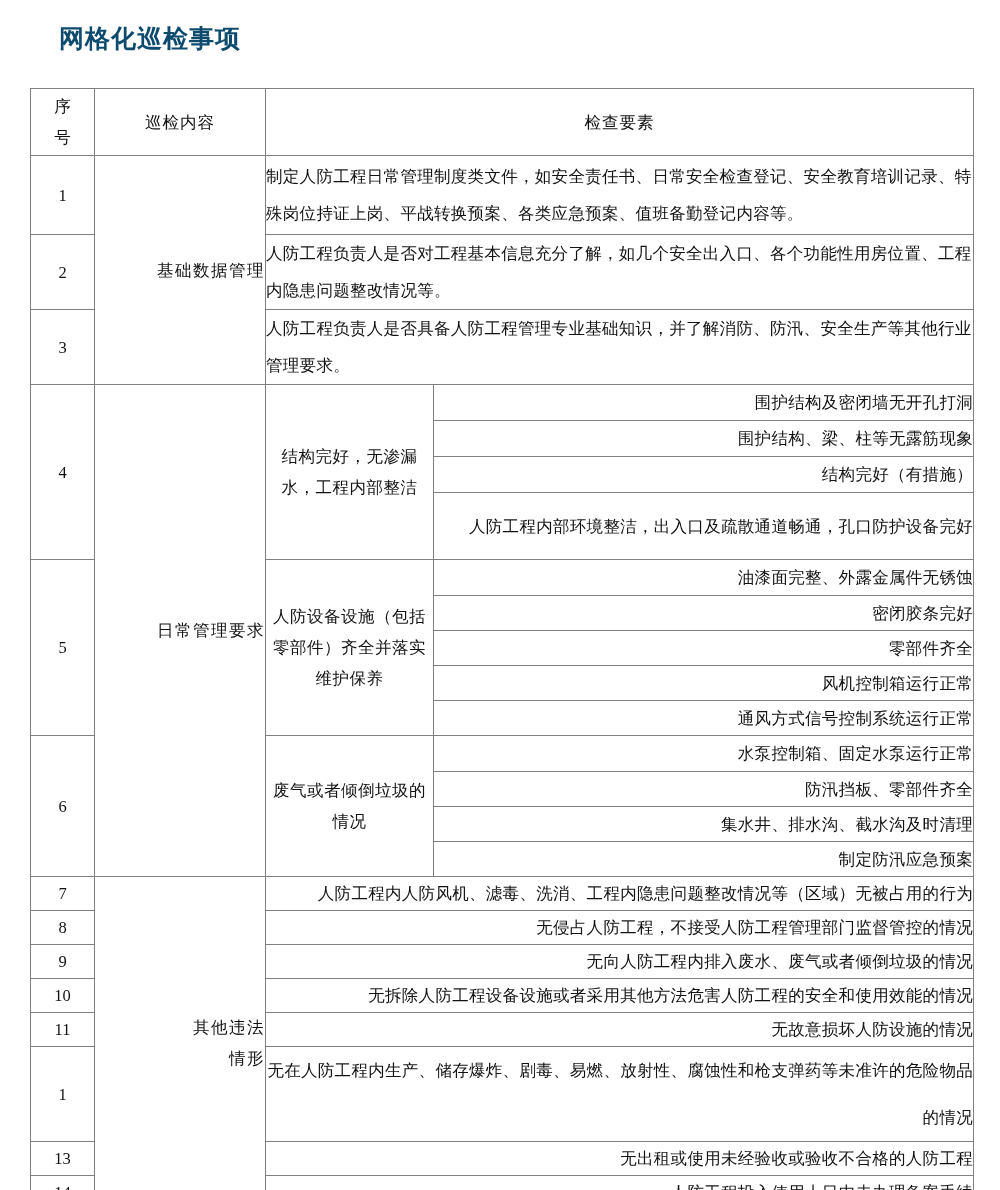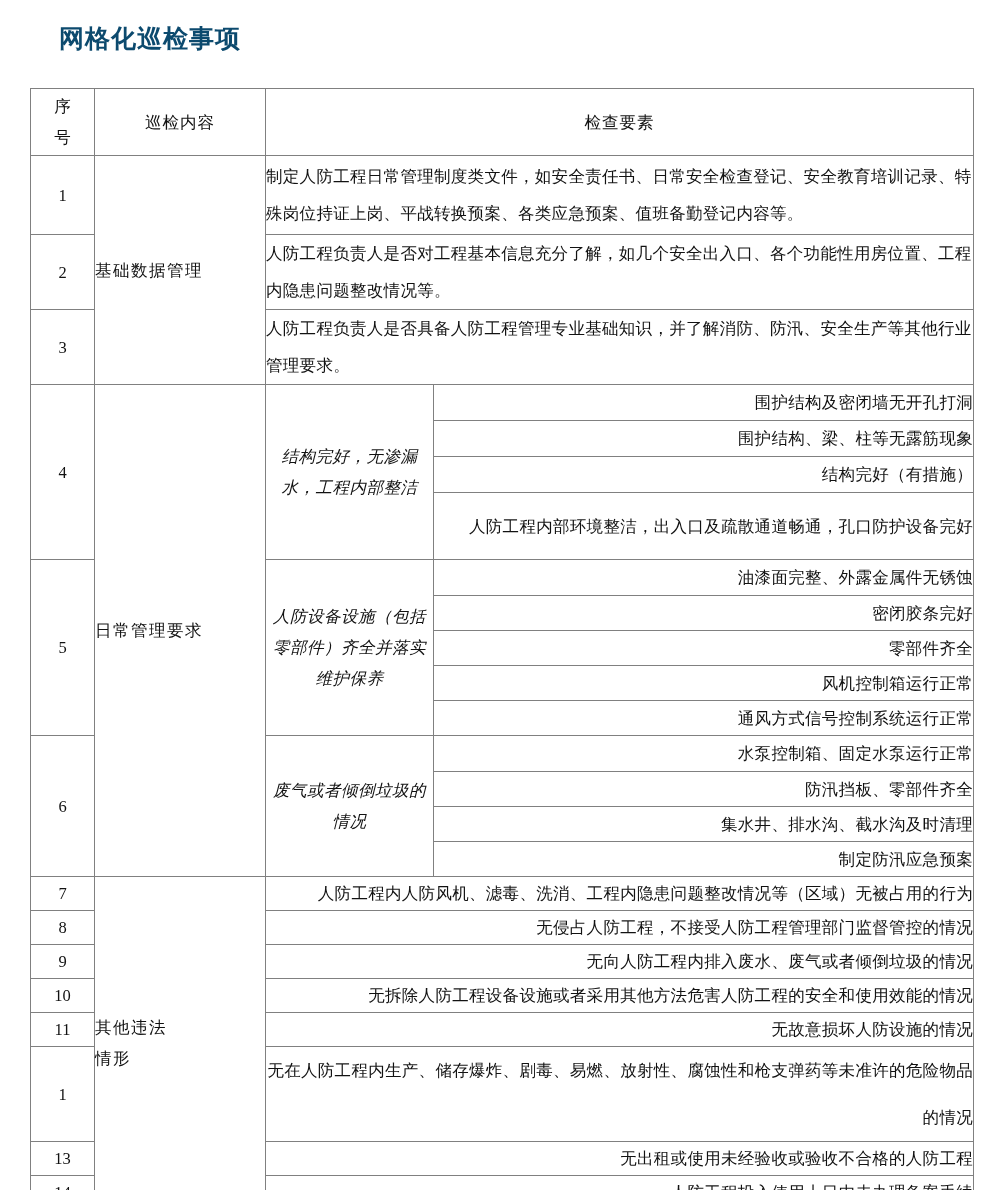--- a/index.html
+++ b/index.html
@@ -66,33 +66,32 @@
     font-weight: 400;
   }
   .hdr-no { letter-spacing: 0; }
 
   td.no {
     text-align: center;
     font-size: 15px;
     font-family: "Liberation Serif", "DejaVu Serif", serif;
   }
   td.cat {
-    text-align: left;
+    text-align: right;
     font-weight: bold;
     font-size: 16.5px;
     letter-spacing: 1.5px;
     line-height: 30px;
   }
   td.sub {
     text-align: center;
     font-size: 16.5px;
     line-height: 35px;
     padding: 4px 6px;
     letter-spacing: 0.5px;
-    font-style: italic;
   }
   td.detail {
     text-align: left;
     padding: 5px 10px 5px 12px;
     line-height: 34px;
     letter-spacing: 0.3px;
   }
   td.detail.tall { line-height: 37px; }
   td.item {
     text-align: right;

